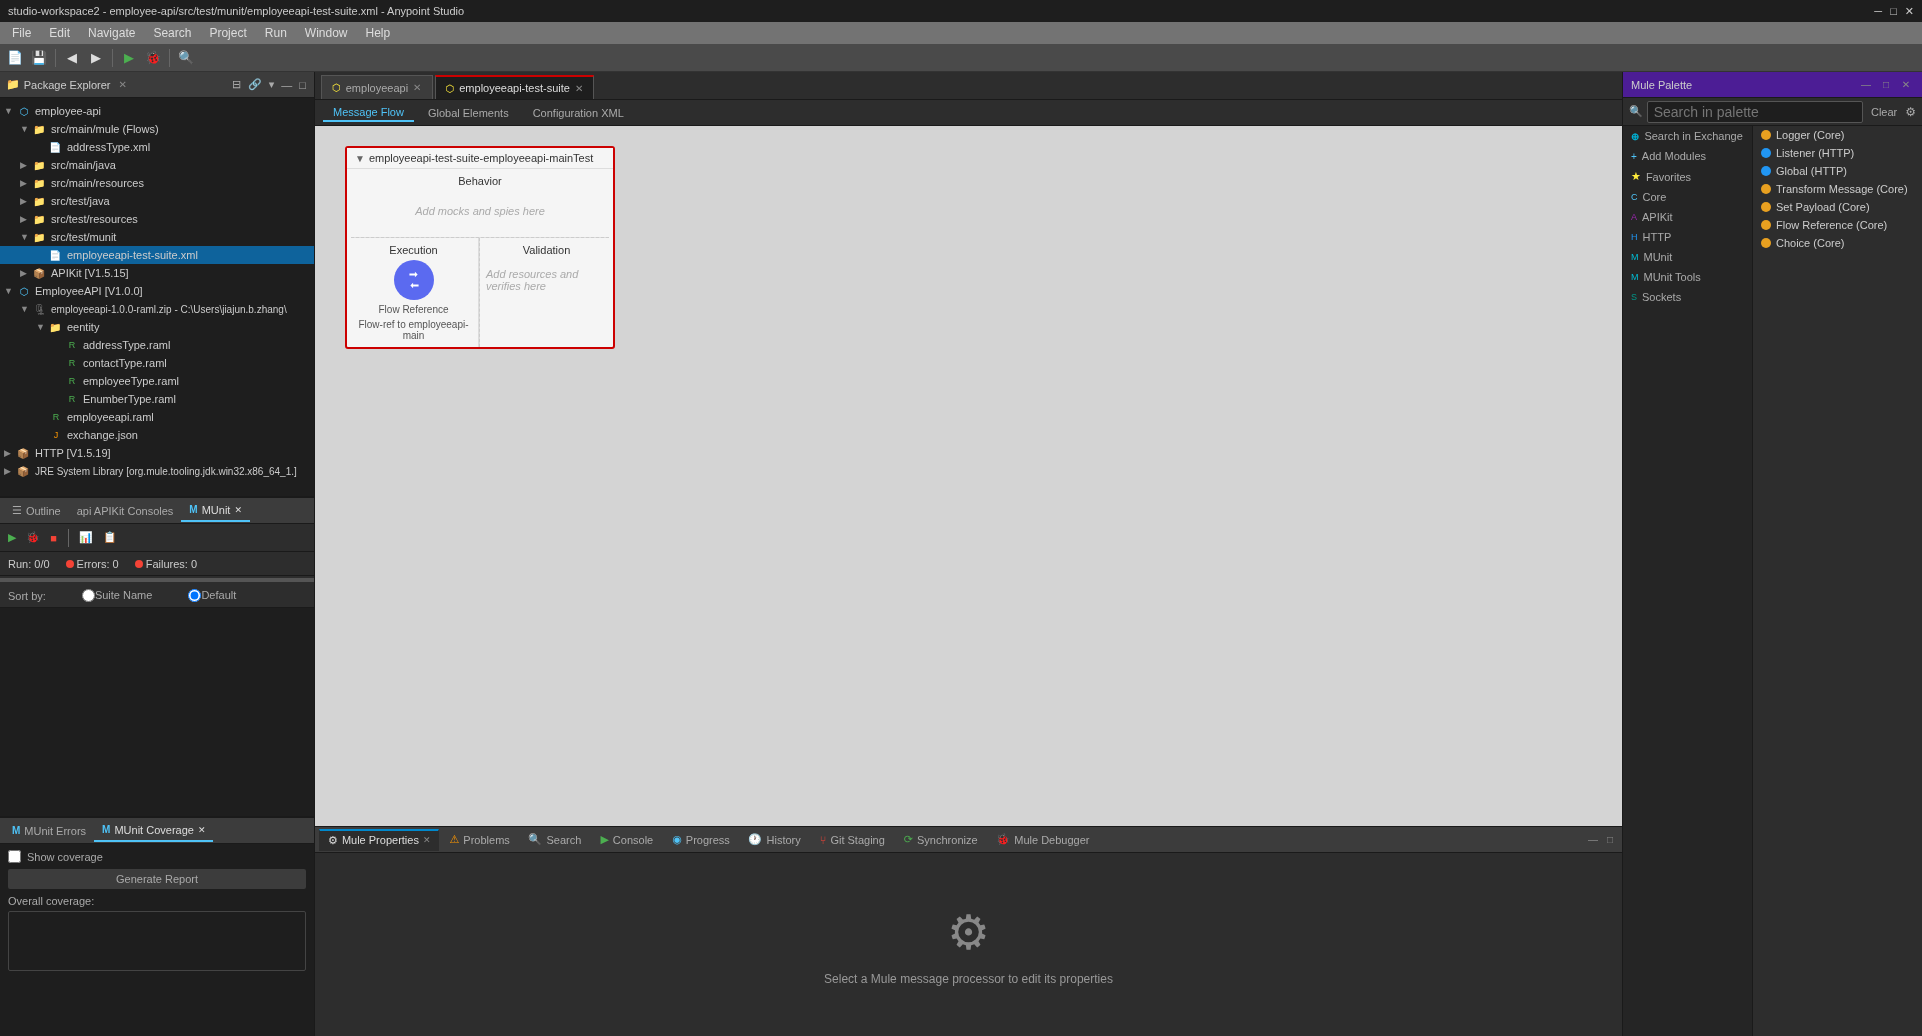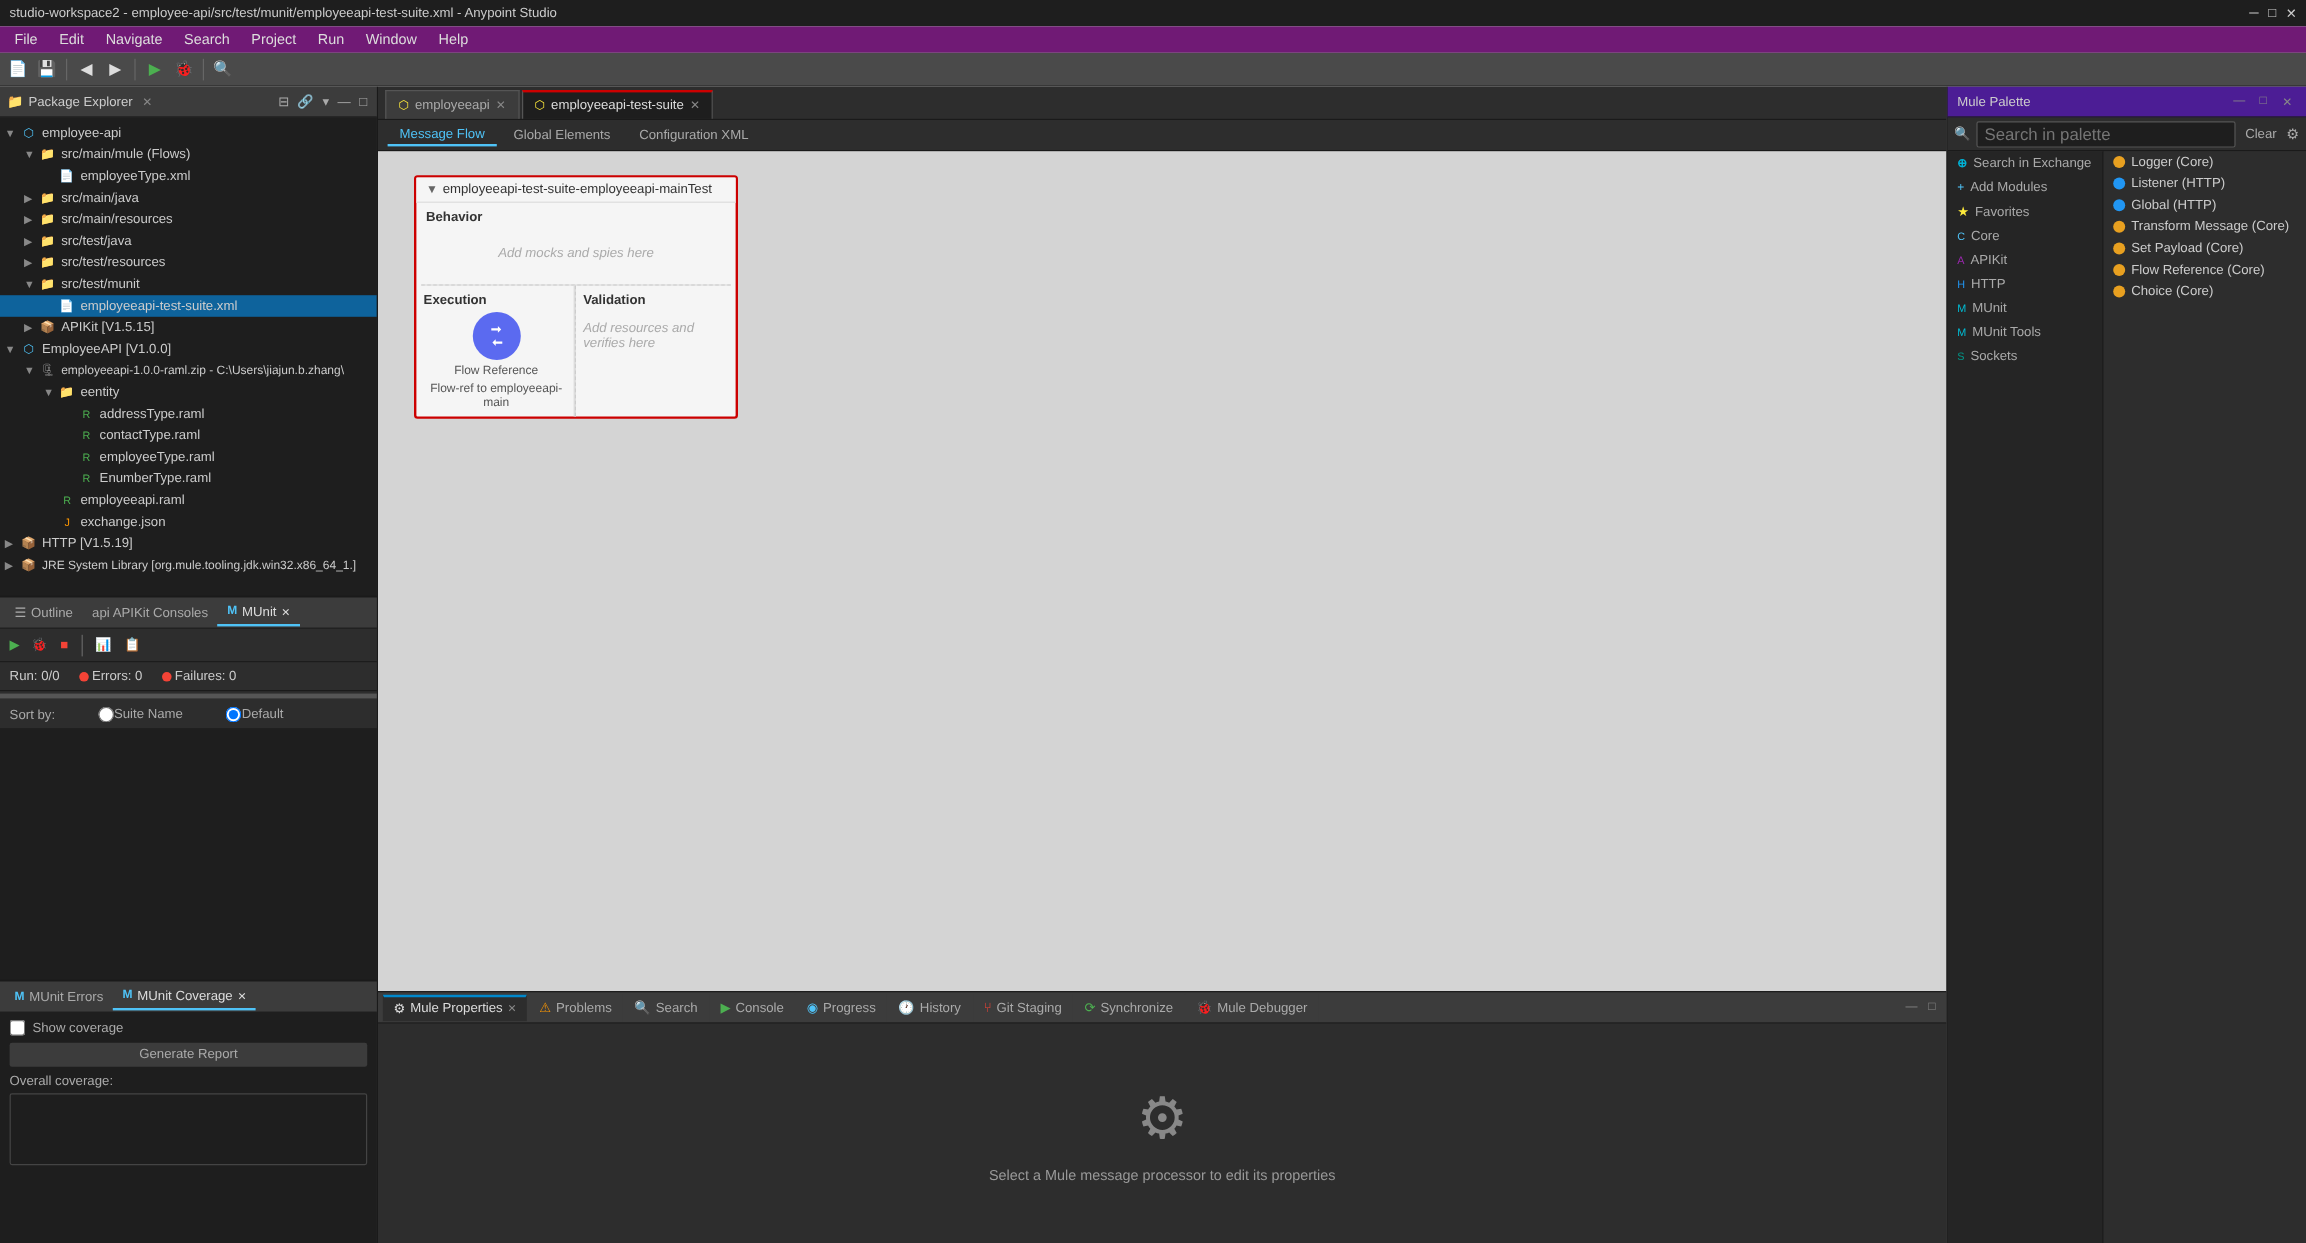--- a/index.html
+++ b/index.html
@@ -15,21 +15,21 @@
       padding: 0 8px;
       font-size: 11px;
       justify-content: space-between;
     }
     #title-bar .title-controls { display: flex; gap: 8px; color: #ccc; }
     #title-bar .title-controls span { cursor: pointer; }
 
     
     #menu-bar {
       height: 22px;
-      background: #701a75;
+      background: #737373;
       display: flex;
       align-items: center;
       padding: 0 4px;
       gap: 2px;
     }
     #menu-bar .menu-item {
       color: #ddd;
       padding: 2px 8px;
       cursor: pointer;
       font-size: 12px;
@@ -199,22 +199,22 @@
       gap: 4px;
     }
     #flow-header .collapse-btn { color: #666; font-size: 10px; cursor: pointer; }
 
     .flow-section {
       padding: 6px 8px;
     }
     .flow-section-label {
       font-size: 11px;
       color: #333;
-      text-align: left;
-      font-weight: 700;
+      text-align: center;
+      font-weight: 400;
       margin-bottom: 4px;
     }
     .flow-area {
       min-height: 40px;
       display: flex;
       align-items: center;
       justify-content: center;
     }
     .flow-placeholder {
       color: #aaa;
@@ -605,21 +605,21 @@
       <div class="tree-item">
         <span class="indent" style="width:16px;"></span>
         <span class="arrow">▼</span>
         <span class="icon" style="color:#e8a020;">📁</span>
         <span>src/main/mule (Flows)</span>
       </div>
       <div class="tree-item">
         <span class="indent" style="width:32px;"></span>
         <span class="arrow" style="width:12px;"></span>
         <span class="icon" style="color:#ff9800;">📄</span>
-        <span>employeeType.xml</span>
+        <span>addressType.xml</span>
       </div>
       <div class="tree-item">
         <span class="indent" style="width:16px;"></span>
         <span class="arrow">▶</span>
         <span class="icon" style="color:#e8a020;">📁</span>
         <span>src/main/java</span>
       </div>
       <div class="tree-item">
         <span class="indent" style="width:16px;"></span>
         <span class="arrow">▶</span>

